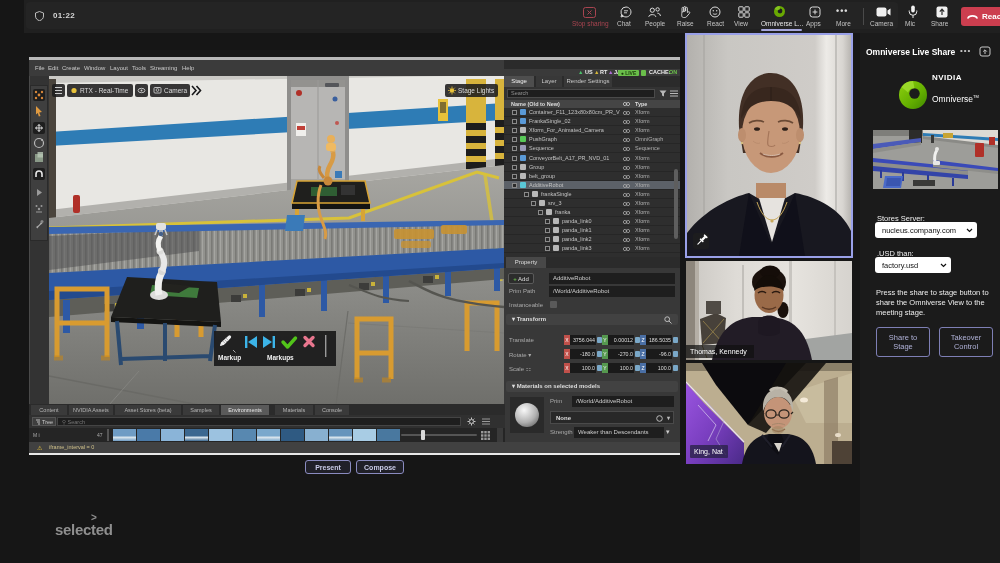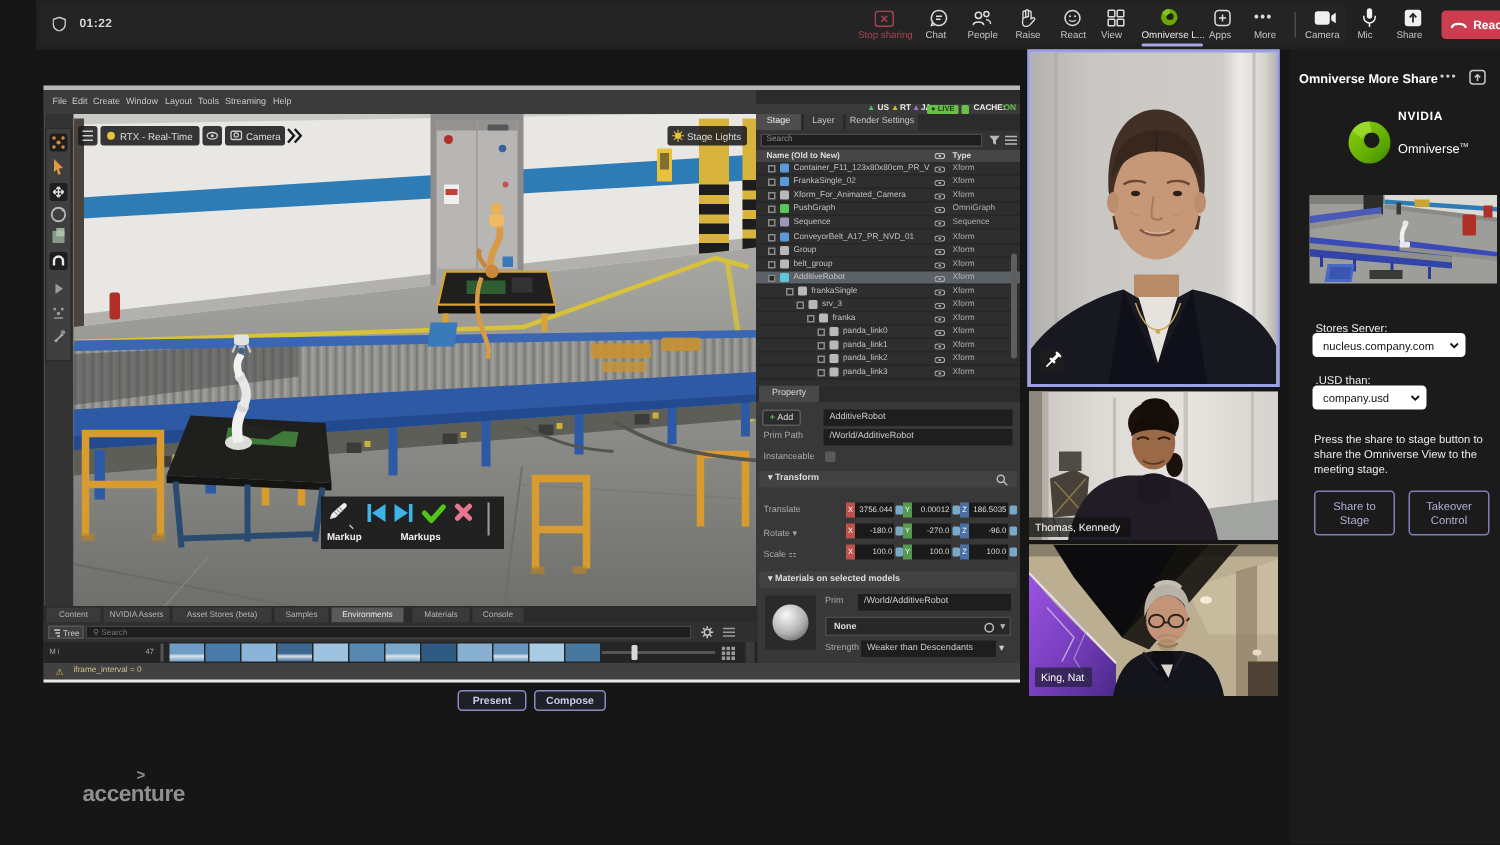--- a/index.html
+++ b/index.html
@@ -855,21 +855,21 @@
   <path d="M86 66 C90 69 95 69 99 66" stroke="#8a6548" stroke-width="1.4" fill="none"></path>
   <path d="M86 62 C90 60 95 60 99 62" stroke="#a5876a" stroke-width="1" fill="none"></path>
   <ellipse cx="92" cy="67" rx="6" ry="4" fill="#a08562" opacity="0.55"></ellipse>
 
   <rect x="4" y="82" width="38" height="13" rx="1" fill="#2a2348" opacity="0.8"></rect>
   <text x="8" y="91" font-size="7" fill="#fff" font-family="Liberation Sans,sans-serif">King, Nat</text>
  </svg>
 </div>
 
 <div class="abs" id="rpanel" style="left:836px;top:33px;width:164px;height:530px;background:#1b1b1b;">
-  <div style="position:absolute;left:6px;top:14px;color:#fff;font-size:8.5px;font-weight:bold;">Omniverse More Share</div>
+  <div style="position:absolute;left:6px;top:14px;color:#fff;font-size:8.5px;font-weight:bold;">Omniverse Live Share</div>
   <div style="position:absolute;left:100px;top:13px;color:#c8c8c8;font-size:8px;letter-spacing:1px;">•••</div>
   <svg style="position:absolute;left:119px;top:13px;" width="12" height="11" viewBox="0 0 12 11">
         <rect x="1" y="1" width="10" height="9" rx="2" fill="none" stroke="#c8c8c8" stroke-width="1"></rect>
         <path d="M6 8 V4 M4.2 5.6 L6 3.8 L7.8 5.6" stroke="#c8c8c8" stroke-width="1" fill="none"></path>
       </svg>
   <svg style="position:absolute;left:141px;top:14px;" width="9" height="9" viewBox="0 0 9 9">
         <path d="M1 1 L8 8 M8 1 L1 8" stroke="#c8c8c8" stroke-width="1"></path>
       </svg>
 
   <svg class="abs" style="left:38px;top:46px;" width="30" height="34" viewBox="0 0 30 34">
@@ -923,29 +923,29 @@
 
   <div style="position:absolute;left:17px;top:181px;color:#f0f0f0;font-size:7.5px;">Stores Server:</div>
   <div style="position:absolute;left:15px;top:189px;width:102px;height:16px;background:#fff;border-radius:3px;text-align:center;">
     <span style="position:absolute;left:7px;top:4px;font-size:7.5px;color:#111;">nucleus.company.com</span>
     <svg style="position:absolute;right:4px;top:6px;" width="7" height="5" viewBox="0 0 7 5">
           <path d="M1 1 L3.5 3.5 L6 1" stroke="#111" stroke-width="1.2" fill="none"></path>
         </svg>
   </div>
   <div style="position:absolute;left:17px;top:216px;color:#f0f0f0;font-size:7.5px;">.USD than:</div>
   <div style="position:absolute;left:15px;top:224px;width:76px;height:16px;background:#fff;border-radius:3px;">
-    <span style="position:absolute;left:7px;top:4px;font-size:7.5px;color:#111;">company.usd</span>
+    <span style="position:absolute;left:7px;top:4px;font-size:7.5px;color:#111;">factory.usd</span>
     <svg style="position:absolute;right:4px;top:6px;" width="7" height="5" viewBox="0 0 7 5">
           <path d="M1 1 L3.5 3.5 L6 1" stroke="#111" stroke-width="1.2" fill="none"></path>
         </svg>
   </div>
   <div style="position:absolute;left:16px;top:255px;width:132px;color:#ececec;font-size:7.5px;line-height:10px;">Press the share to stage button to share the Omniverse View to the meeting stage.</div>
   <div style="position:absolute;left:16px;top:294px;width:54px;height:30px;border:1px solid #7e7fb5;border-radius:3px;color:#b0b2d8;font-size:7.5px;display:flex;align-items:center;justify-content:center;text-align:center;">Share to<br>Stage</div>
   <div style="position:absolute;left:79px;top:294px;width:54px;height:30px;border:1px solid #7e7fb5;border-radius:3px;color:#b0b2d8;font-size:7.5px;display:flex;align-items:center;justify-content:center;text-align:center;">Takeover<br>Control</div>
 </div>
 
 <div class="abs" style="left:281px;top:460px;width:46px;height:14px;border:1px solid #8a8bc0;border-radius:3px;background:#202028;color:#c9cbe8;font-size:7px;font-weight:bold;display:flex;align-items:center;justify-content:center;">Present</div>
 <div class="abs" style="left:332px;top:460px;width:48px;height:14px;border:1px solid #8a8bc0;border-radius:3px;background:#202028;color:#c9cbe8;font-size:7px;font-weight:bold;display:flex;align-items:center;justify-content:center;">Compose</div>
 
-<div class="abs" style="left:31px;top:521px;color:#8f8f8f;font-size:15px;font-weight:bold;letter-spacing:-0.3px;">accenture</div>
+<div class="abs" style="left:31px;top:521px;color:#8f8f8f;font-size:15px;font-weight:bold;letter-spacing:-0.3px;">selected</div>
 <div class="abs" style="left:67px;top:512px;color:#8f8f8f;font-size:10px;font-weight:bold;">&gt;</div>
 
 </div>
 
 </body></html>

